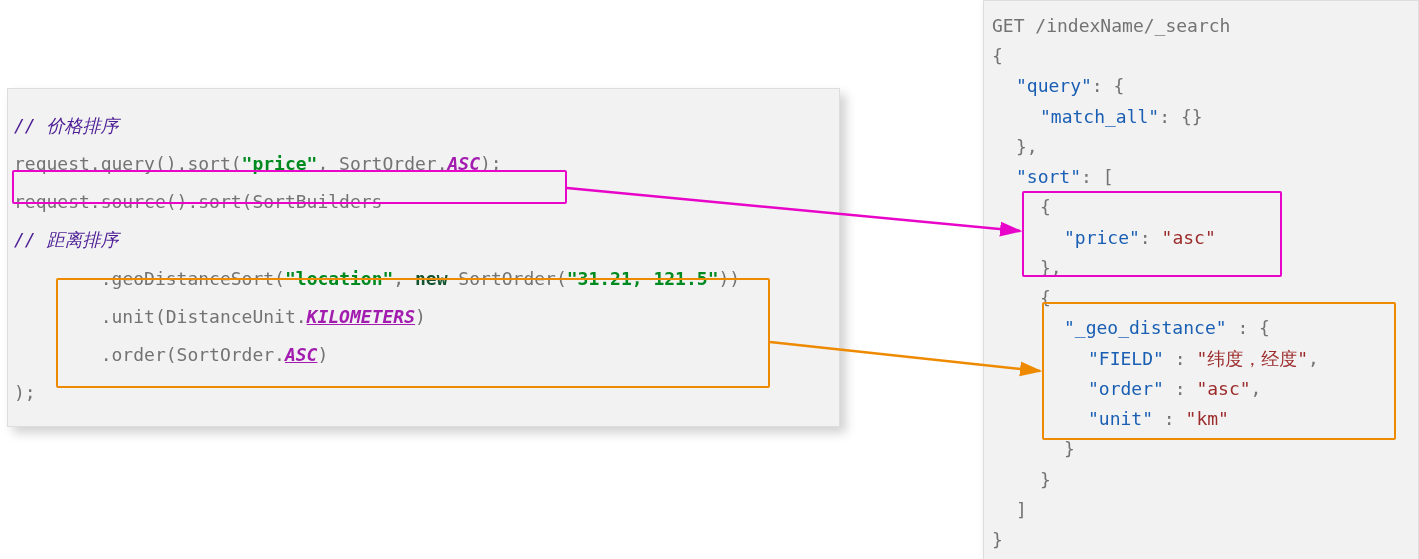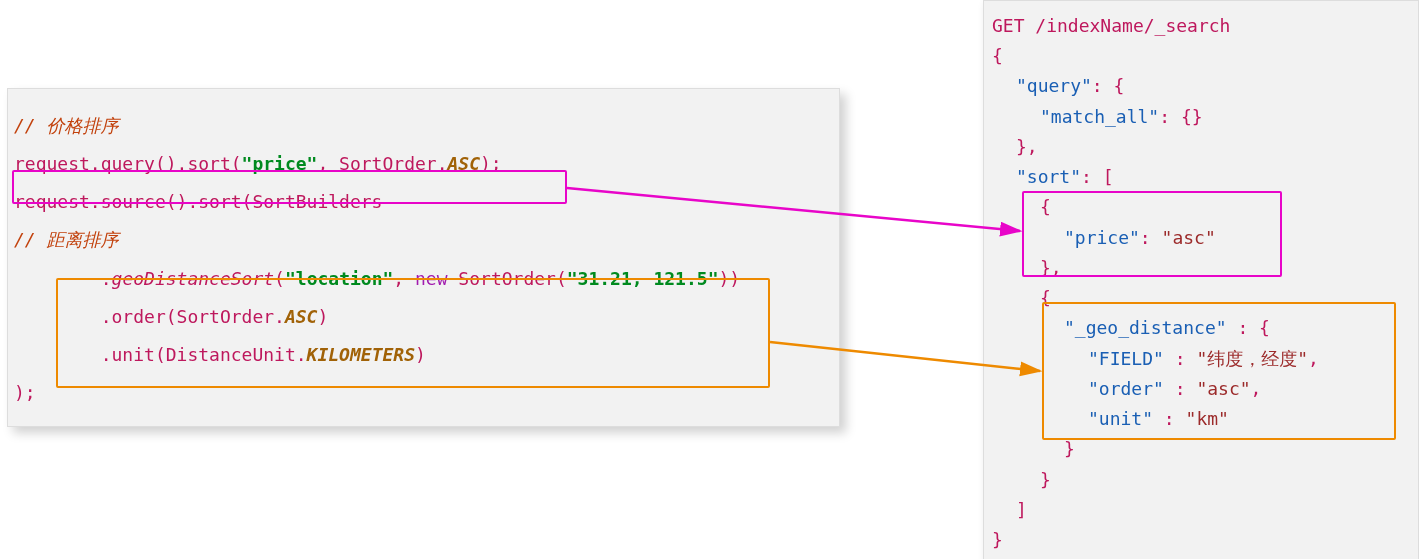--- a/index.html
+++ b/index.html
@@ -29,27 +29,27 @@
     left: 983px;
     top: 0;
     width: 436px;
     background: #f2f2f2;
     border: 1px solid #ddd;
     box-shadow: 3px 3px 8px rgba(0,0,0,0.15);
     padding: 10px 6px 10px 8px;
     line-height: 1.68;
   }
   .code-line { white-space: pre; color: #333; }
-  .comment { color: #c2410c; font-style: italic; }
+  .comment { color: #4c1d95; font-style: italic; }
   .string { color: #008a1f; font-weight: bold; }
-  .enum { color: #a16207; font-style: italic; font-weight: bold; }
-  .kw { color: #a21caf; font-weight: normal; }
+  .enum { color: #a21caf; font-style: italic; font-weight: bold; text-decoration: underline; }
+  .kw { color: #14532d; font-weight: bold; }
   .key { color: #1a5fb4; }
   .val { color: #9c2b2b; }
-  .plain { color: #be185d; }
+  .plain { color: #737373; }
   .ind1 { padding-left: 24px; }
   .ind2 { padding-left: 48px; }
   .ind3 { padding-left: 72px; }
   .ind4 { padding-left: 96px; }
   .inline-box-pink {
     position: absolute;
     border: 2px solid #e805c9;
     border-radius: 2px;
     pointer-events: none;
   }
@@ -81,23 +81,23 @@
   }
 </style>
 </head>
 <body>
 
 <div class="left-panel">
   <div class="code-line comment">// 价格排序</div>
   <div class="code-line"><span class="plain">request.query().sort(</span><span class="string">"price"</span><span class="plain">, SortOrder.</span><span class="enum">ASC</span><span class="plain">);</span></div>
   <div class="code-line plain">request.source().sort(SortBuilders</div>
   <div class="code-line comment">// 距离排序</div>
-  <div class="code-line"><span class="plain">        .</span><span class="plain" style="font-style:italic;">geoDistanceSort</span><span class="plain">(</span><span class="string">"location"</span><span class="plain">, </span><span class="kw">new</span><span class="plain"> SortOrder(</span><span class="string">"31.21, 121.5"</span><span class="plain">))</span></div>
+  <div class="code-line"><span class="plain">        .</span><span class="plain" style="">geoDistanceSort</span><span class="plain">(</span><span class="string">"location"</span><span class="plain">, </span><span class="kw">new</span><span class="plain"> SortOrder(</span><span class="string">"31.21, 121.5"</span><span class="plain">))</span></div>
+  <div class="code-line"><span class="plain">        .unit(DistanceUnit.</span><span class="enum">KILOMETERS</span><span class="plain">)</span></div>
   <div class="code-line"><span class="plain">        .order(SortOrder.</span><span class="enum">ASC</span><span class="plain">)</span></div>
-  <div class="code-line"><span class="plain">        .unit(DistanceUnit.</span><span class="enum">KILOMETERS</span><span class="plain">)</span></div>
   <div class="code-line plain">);</div>
 </div>
 
 <div class="inline-box-pink" style="left:12px; top:170px; width:555px; height:34px;"></div>
 <div class="inline-box-orange" style="left:56px; top:278px; width:714px; height:110px;"></div>
 
 <div class="right-panel">
   <div class="code-line plain">GET /indexName/_search</div>
   <div class="code-line plain">{</div>
   <div class="code-line ind1"><span class="key">"query"</span><span class="plain">: {</span></div>

